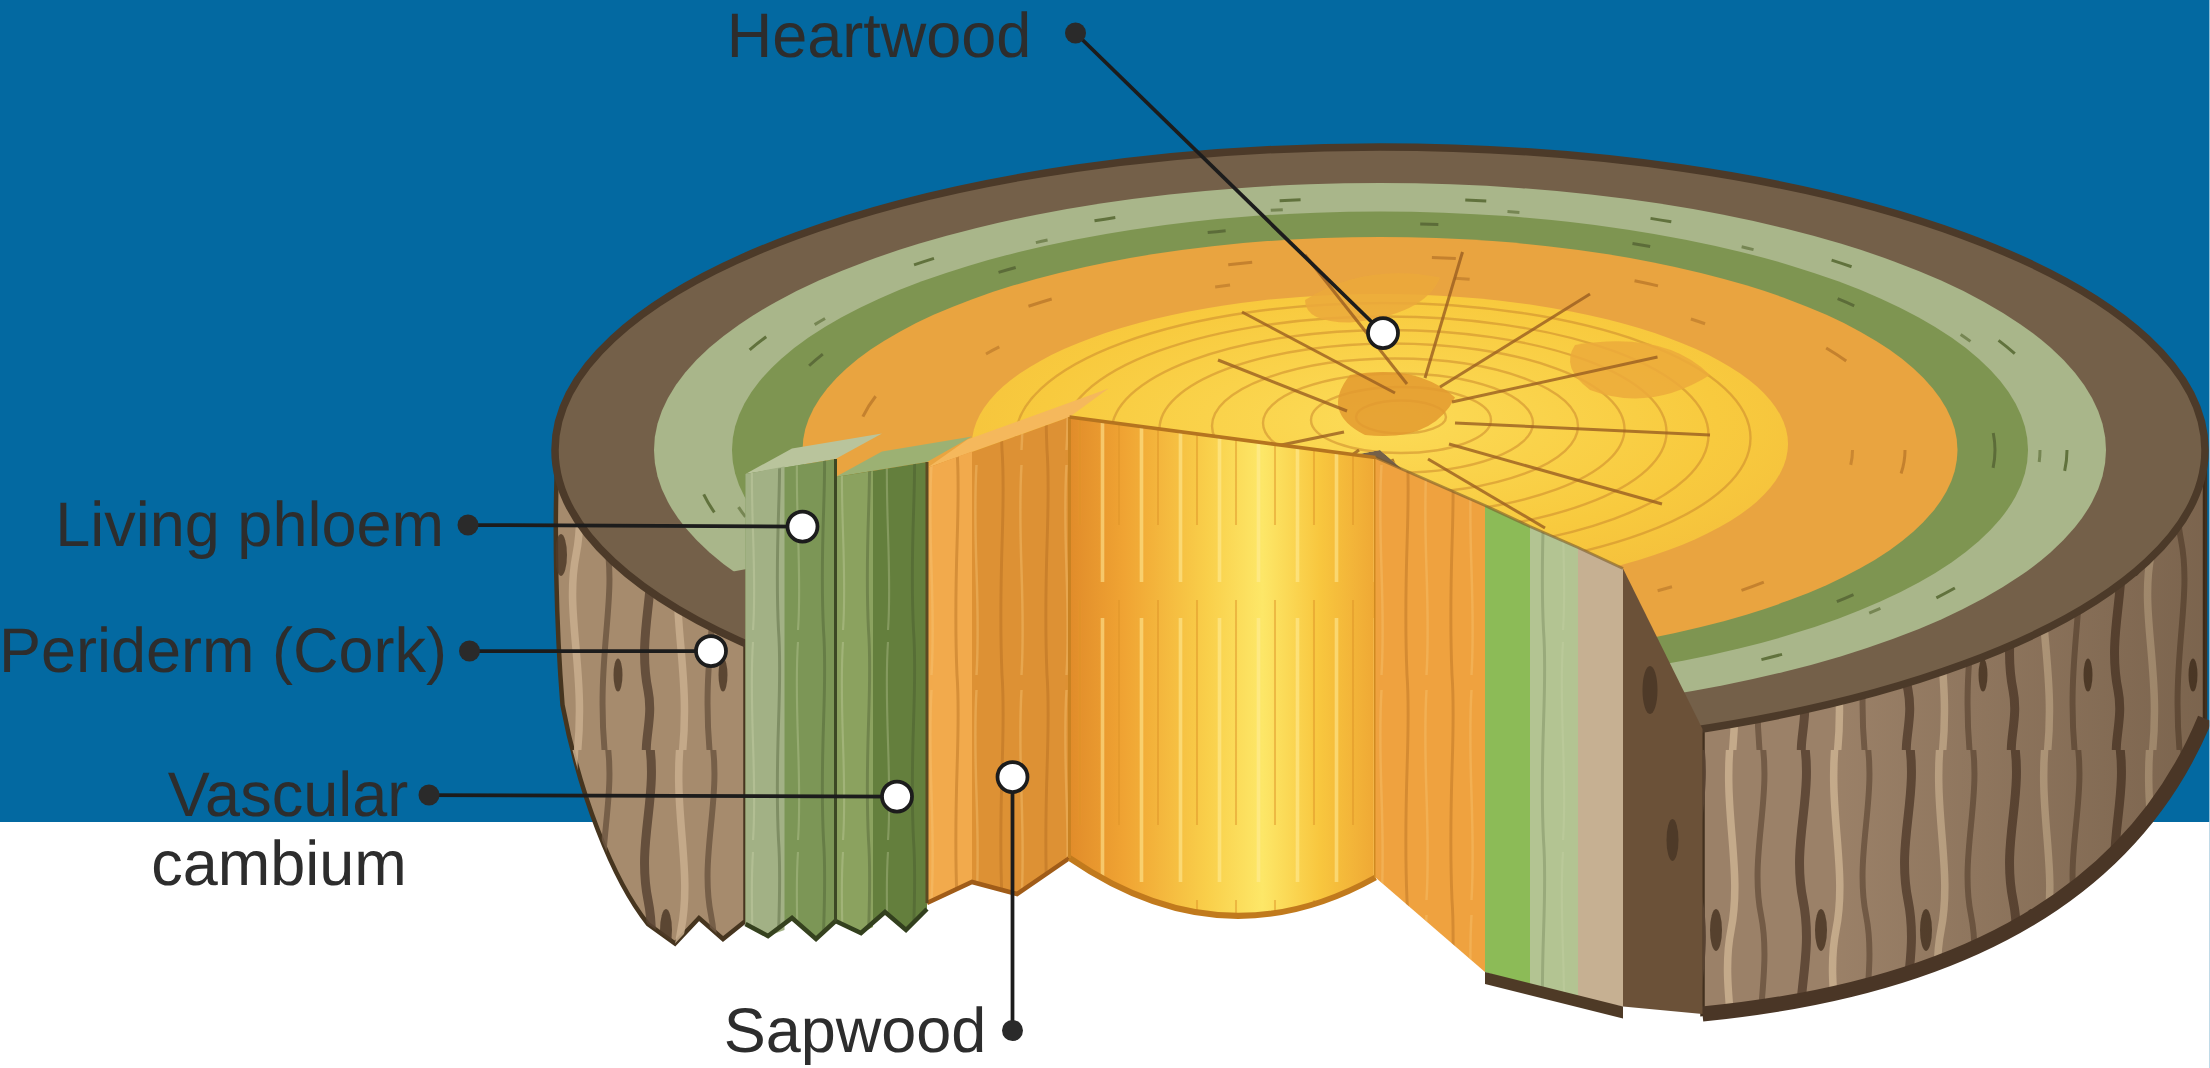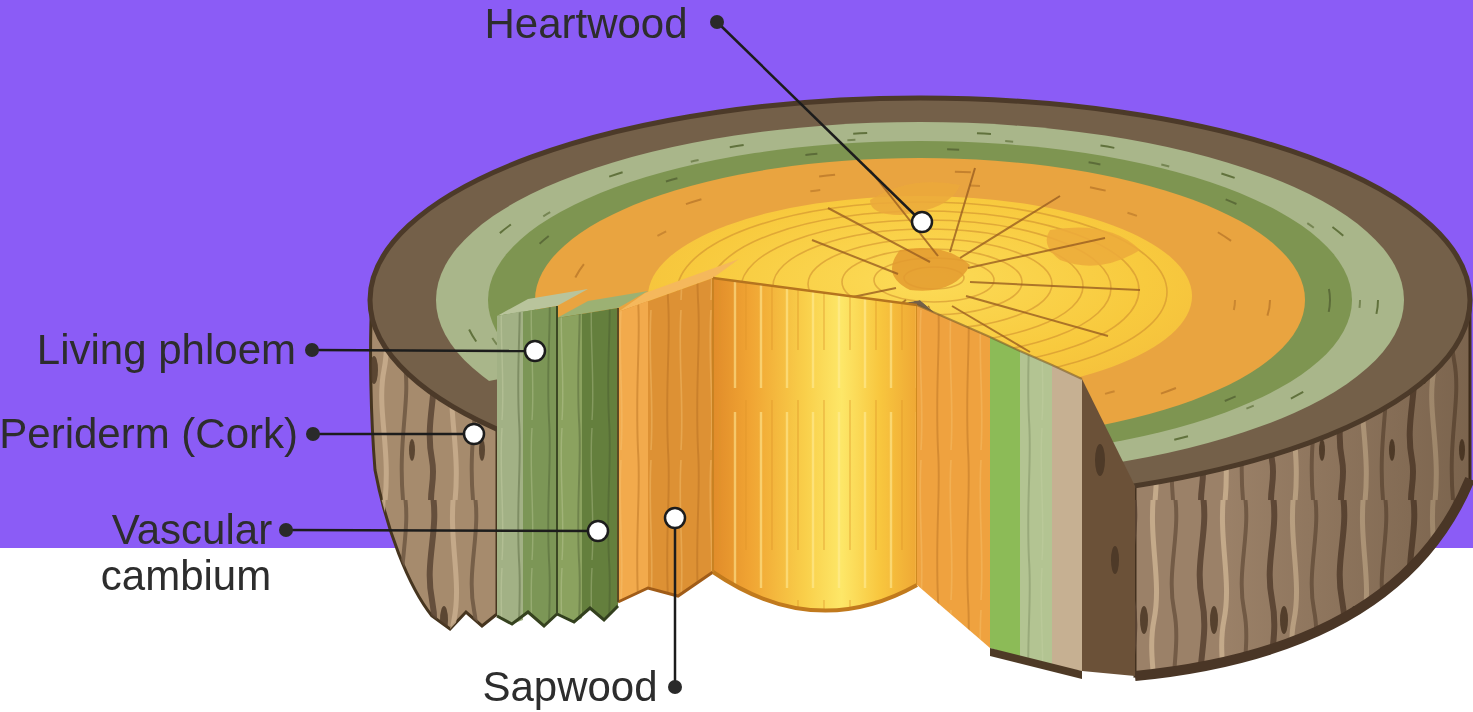--- a/index.html
+++ b/index.html
@@ -1,17 +1,17 @@
 <!DOCTYPE html>
 <html><head>
 <meta charset="utf-8">
 <style>
   html,body{margin:0;padding:0;background:#ffffff;}
   body{width:1473px;height:712px;overflow:hidden;font-family:"Liberation Sans",sans-serif;}
-  #stage{position:relative;width:1473px;height:548px;background:#8b5cf6;}
+  #stage{position:relative;width:1473px;height:548px;background:#0369a1;}
   svg{display:block;}
   text{font-family:"Liberation Sans","DejaVu Sans",sans-serif;fill:#2d2d2d;font-size:42px;}
 </style>
 </head>
 <body>
 
 <div id="stage">
 <svg width="1473" height="712" viewBox="0 0 1473 712">
   <defs>
     <clipPath id="pacman">

